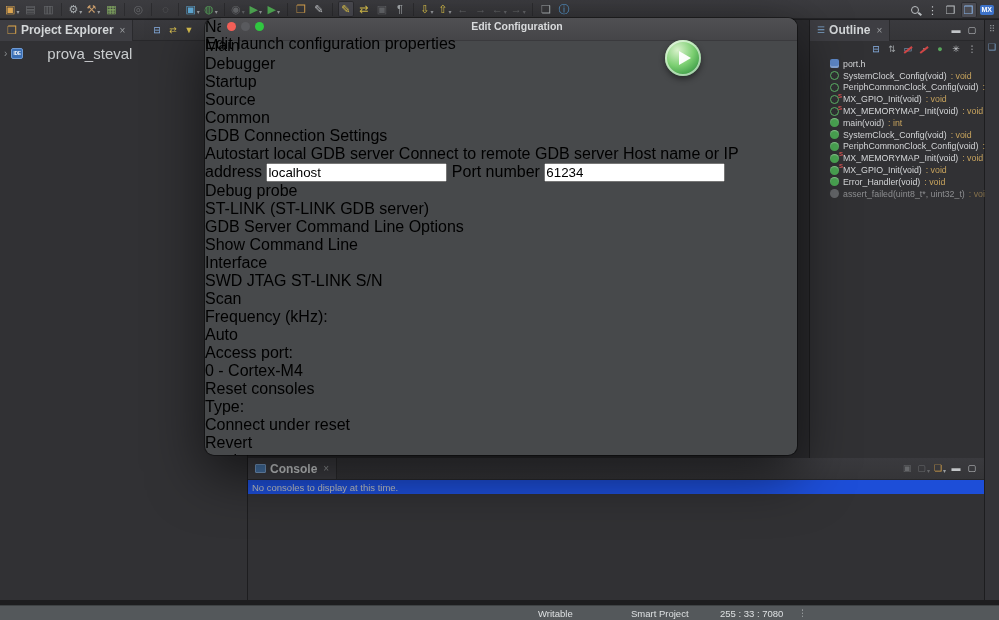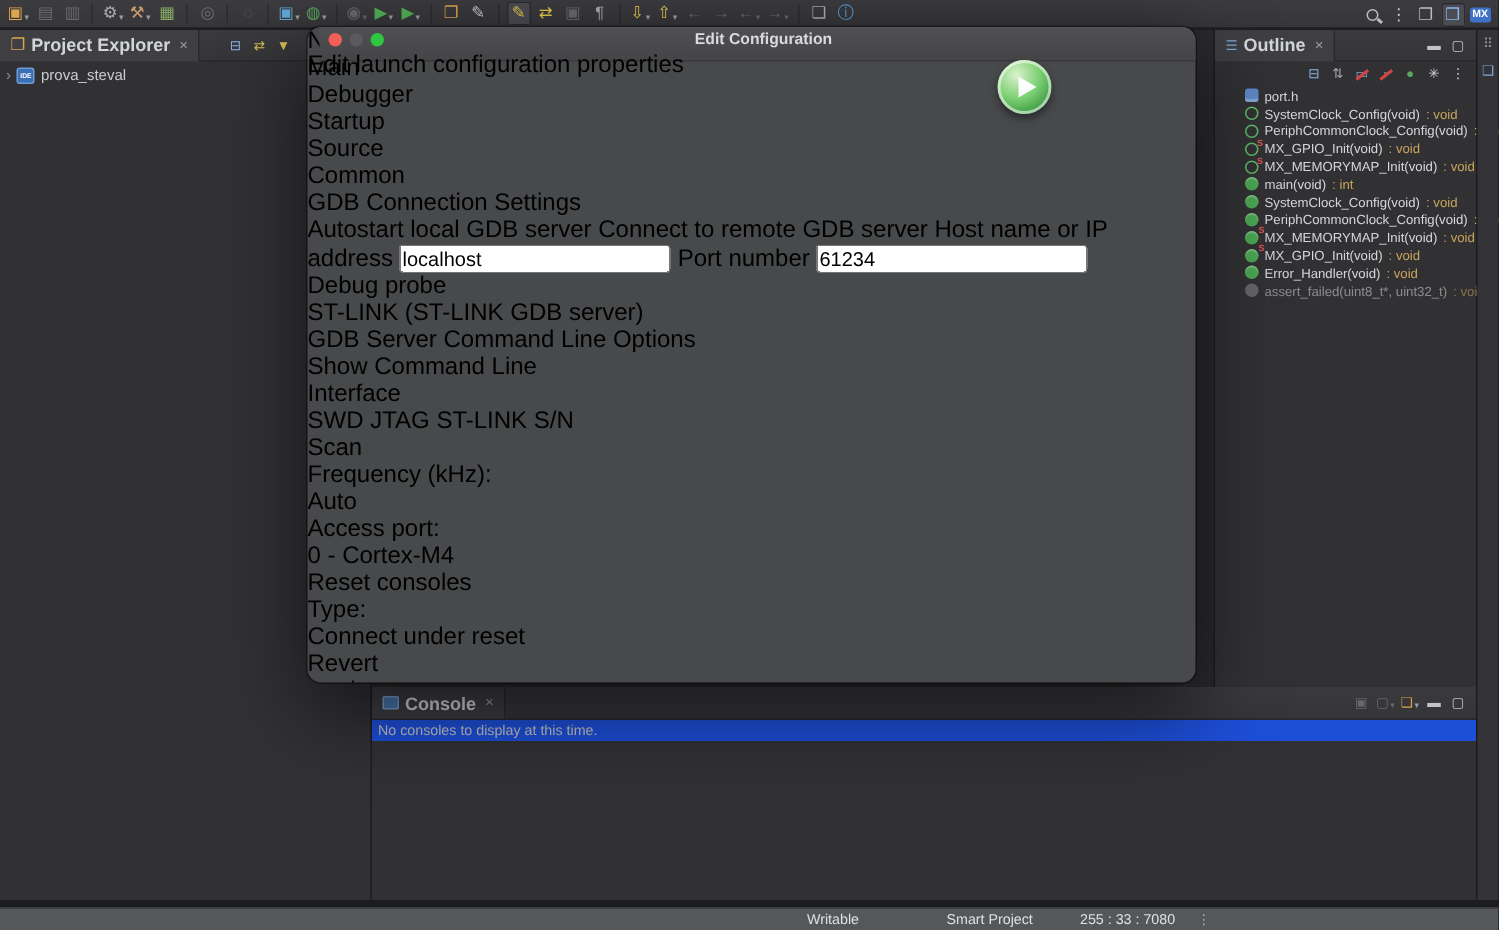--- a/index.html
+++ b/index.html
@@ -42,21 +42,21 @@
   .mini-icons .tb-g { font-size:9px; line-height:14px; }
 
   
   #pe-panel { left:0; top:20px; width:247px; height:580px; }
   #pe-tools { position:absolute; right:50px; top:3px; }
   #pe-tree-row { position:absolute; left:4px; top:25px; display:flex; align-items:center; gap:4px; }
   .twisty { color:#8a8e90; font-size:10px; }
   .proj-icon { width:12px; height:11px; background:#3b6fb5; border-radius:2px; color:#fff;
     font-size:4.5px; font-weight:bold; display:flex; align-items:center; justify-content:center;
     border:1px solid #6f9bd4; }
-  .tree-label { font-size:10px; color:#c9ccce; }
+  .tree-label { font-size:15px; color:#c9ccce;margin-left:20px; }
 
   
   #editor-area { left:248px; top:20px; width:561px; height:438px; background:#2a2a2d; position:absolute; }
 
   
   #outline-panel { left:810px; top:20px; width:174px; height:438px; }
   #outline-window-tools { position:absolute; right:4px; top:3px; }
   #outline-tools { position:absolute; right:4px; top:22px; }
   #outline-list { position:absolute; left:0; top:38px; right:0; }
   .o-row { display:flex; align-items:center; gap:4px; height:11.8px; padding-left:20px; white-space:nowrap; }
@@ -90,21 +90,21 @@
   #status-bar { position:absolute; left:0; top:605px; width:999px; height:15px;
     background:#54585b; border-top:1px solid #3e4244; }
   .sb-item { position:absolute; top:0; height:15px; line-height:15px; font-size:9.5px; color:#dde0e2; }
   #sb-writable { left:538px; } #sb-insert { left:631px; } #sb-pos { left:720px; }
   #sb-dots { left:798px; color:#b0b3b5; font-size:9px; letter-spacing:1px; }
 
   
   #dialog { position:absolute; left:205px; top:18px; width:592px; height:437px;
     background:#47494b; border-radius:9px; overflow:hidden; z-index:50;
     box-shadow:0 18px 55px rgba(0,0,0,.6), 0 0 0 1px rgba(0,0,0,.4); }
-  .d-titlebar { position:absolute; left:8px; top:0; width:592px; height:23px;
+  .d-titlebar { position:absolute; left:16px; top:0; width:592px; height:23px;
     background:linear-gradient(#505053,#454548); border-bottom:1px solid #3a3a3d; }
   .light { position:absolute; top:4px; width:9px; height:9px; border-radius:50%; }
   .light.red { left:6px; background:#f35f57; }
   .light.gray { left:20px; background:#595a5e; }
   .light.green { left:34px; background:#30c740; }
   .d-title { position:absolute; left:0; right:0; top:2px; text-align:center;
     font-size:10.5px; font-weight:bold; color:#d8dadc; }
   .d-header { position:absolute; left:0; top:17px; width:512px; height:44px;
     background:#51555"; background:#515558; border-bottom:1px solid #3d3f41; }
   .d-header-text { position:absolute; left:10px; top:8px; font-size:10.5px; font-weight:bold; color:#eef0f1; }

